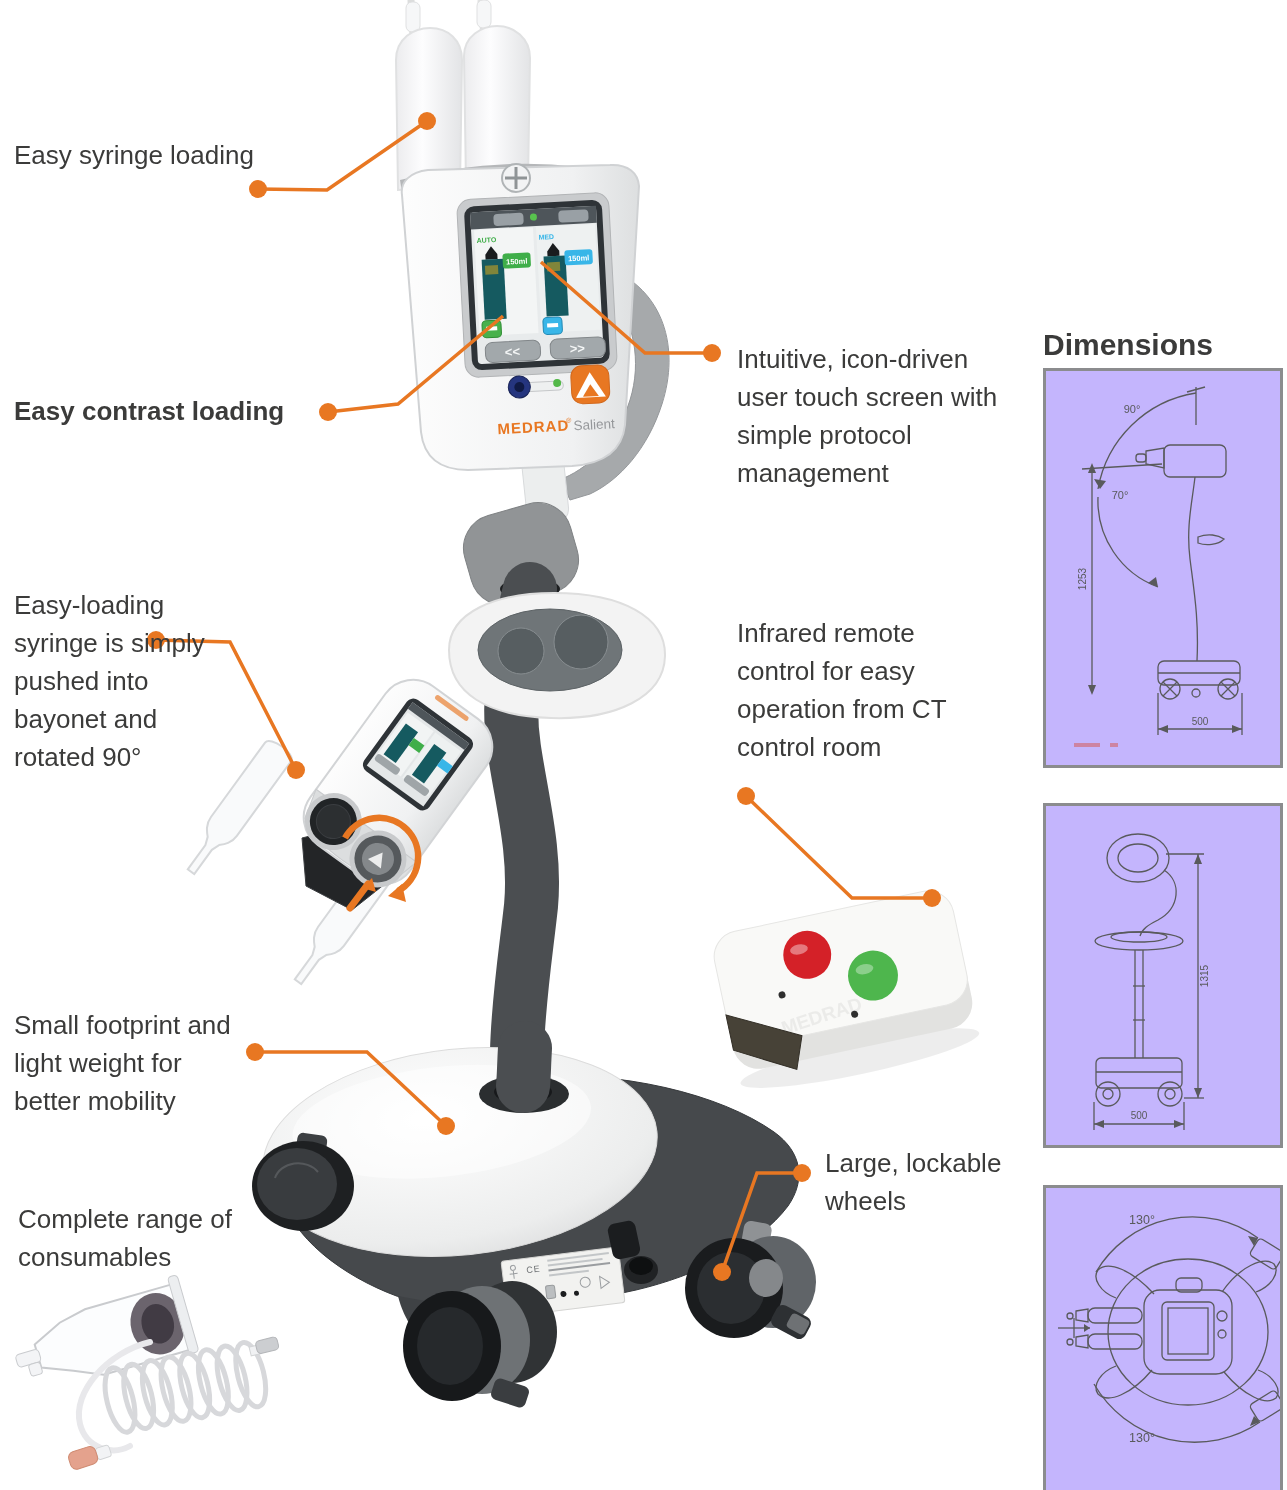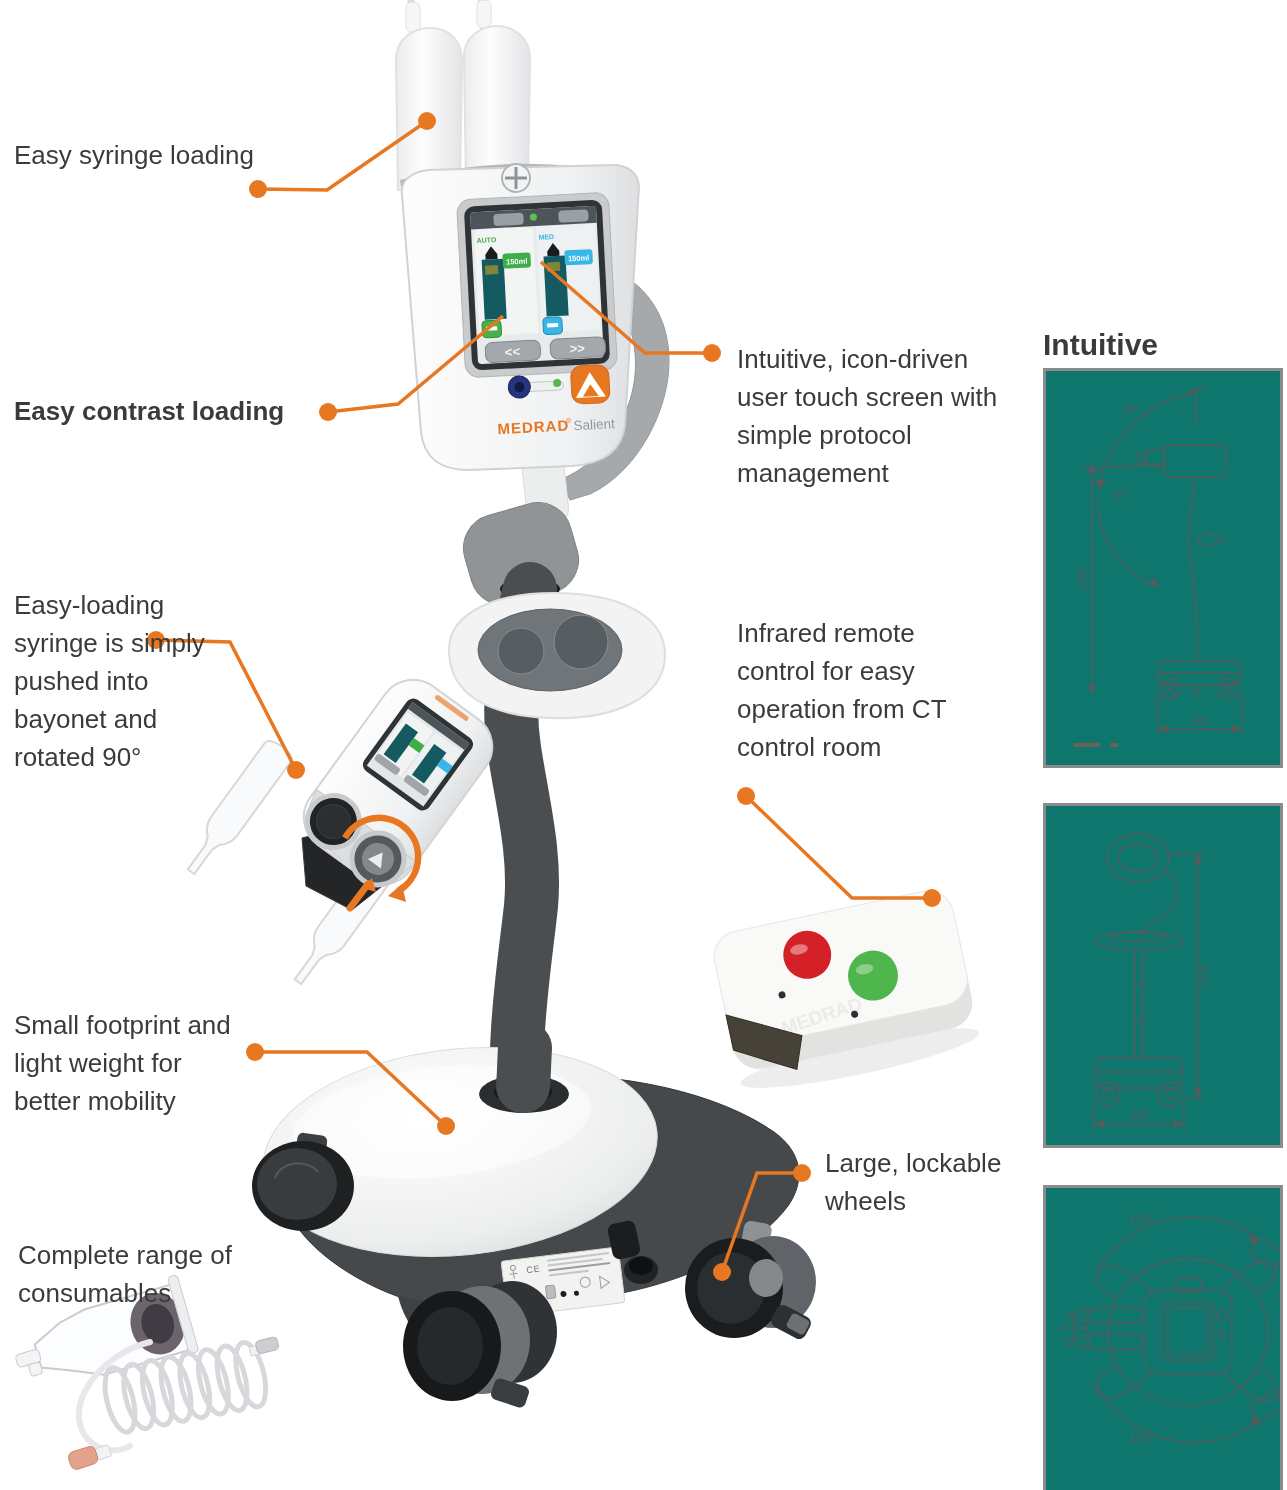--- a/index.html
+++ b/index.html
@@ -1,21 +1,21 @@
 <!DOCTYPE html>
 <html><head>
 <meta charset="utf-8">
 <style>
   html,body{margin:0;padding:0;background:#ffffff;}
   .canvas{position:relative;width:1287px;height:1490px;background:#ffffff;overflow:hidden;
           font-family:"Liberation Sans",sans-serif;}
   .art{position:absolute;left:0;top:0;}
   .label{position:absolute;font-size:26px;line-height:38px;color:#3b3b3a;letter-spacing:0px;}
   .dim-title{position:absolute;font-size:30px;font-weight:bold;color:#3b3b3a;}
-  .dim-box{position:absolute;border:3px solid #8b8c8e;background:#0f766e;box-sizing:border-box;}
+  .dim-box{position:absolute;border:3px solid #8b8c8e;background:#c4b5fd;box-sizing:border-box;}
   svg text{font-family:"Liberation Sans",sans-serif;}
 </style>
 </head>
 <body>
 
 <div class="canvas">
 
   <svg class="art" width="1287" height="1490" viewBox="0 0 1287 1490">
     <defs>
       <linearGradient id="bodyGrad" x1="0" y1="0" x2="1" y2="0">
@@ -276,23 +276,23 @@
     </g>
   </svg>
 
   <div class="label" style="left:14px;top:136px;width:290px;">Easy syringe loading</div>
   <div class="label" style="left:14px;top:392px;width:310px;font-weight:bold;">Easy contrast loading</div>
   <div class="label" style="left:737px;top:340px;width:285px;">Intuitive, icon-driven user touch screen with simple protocol management</div>
   <div class="label" style="left:14px;top:586px;width:192px;">Easy-loading syringe is simply pushed into bayonet and rotated 90°</div>
   <div class="label" style="left:737px;top:614px;width:255px;">Infrared remote control for easy operation from CT control room</div>
   <div class="label" style="left:14px;top:1006px;width:225px;">Small footprint and light weight for better mobility</div>
   <div class="label" style="left:825px;top:1144px;width:215px;">Large, lockable wheels</div>
-  <div class="label" style="left:18px;top:1236px;width:225px;">Complete range of consumables</div>
-
-  <div class="dim-title" style="left:1043px;top:328px;">Intuitive</div>
+  <div class="label" style="left:18px;top:1200px;width:225px;">Complete range of consumables</div>
+
+  <div class="dim-title" style="left:1043px;top:328px;">Dimensions</div>
 
   <div class="dim-box" style="left:1043px;top:368px;width:240px;height:400px;">
     <svg width="234" height="394" viewBox="0 0 234 394">
       <g stroke="#595a5c" stroke-width="1.3" fill="none">
         <line x1="150" y1="16" x2="150" y2="54"></line>
         <line x1="141" y1="21" x2="159" y2="16"></line>
         <path d="M150,22 A118,118 0 0 0 52,118"></path>
         <path d="M52,126 A92,92 0 0 0 112,216"></path>
         <rect x="118" y="74" width="62" height="32" rx="6"></rect>
         <path d="M100,80 L118,77 L118,97 L100,93 Z"></path>

